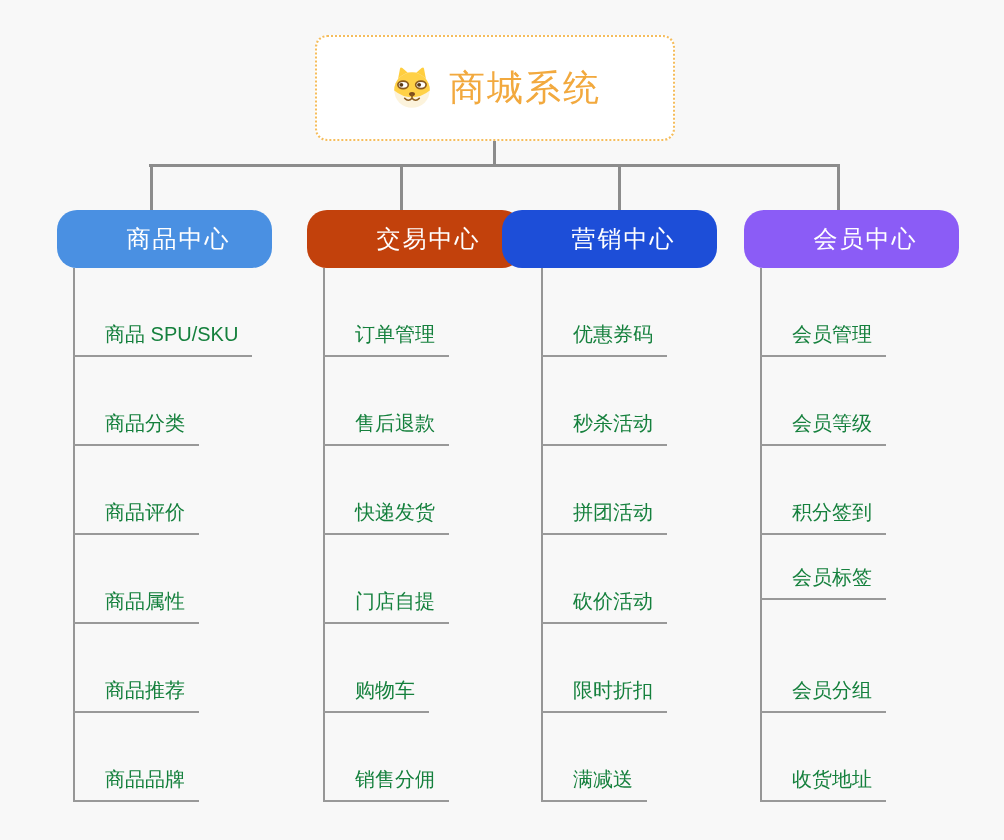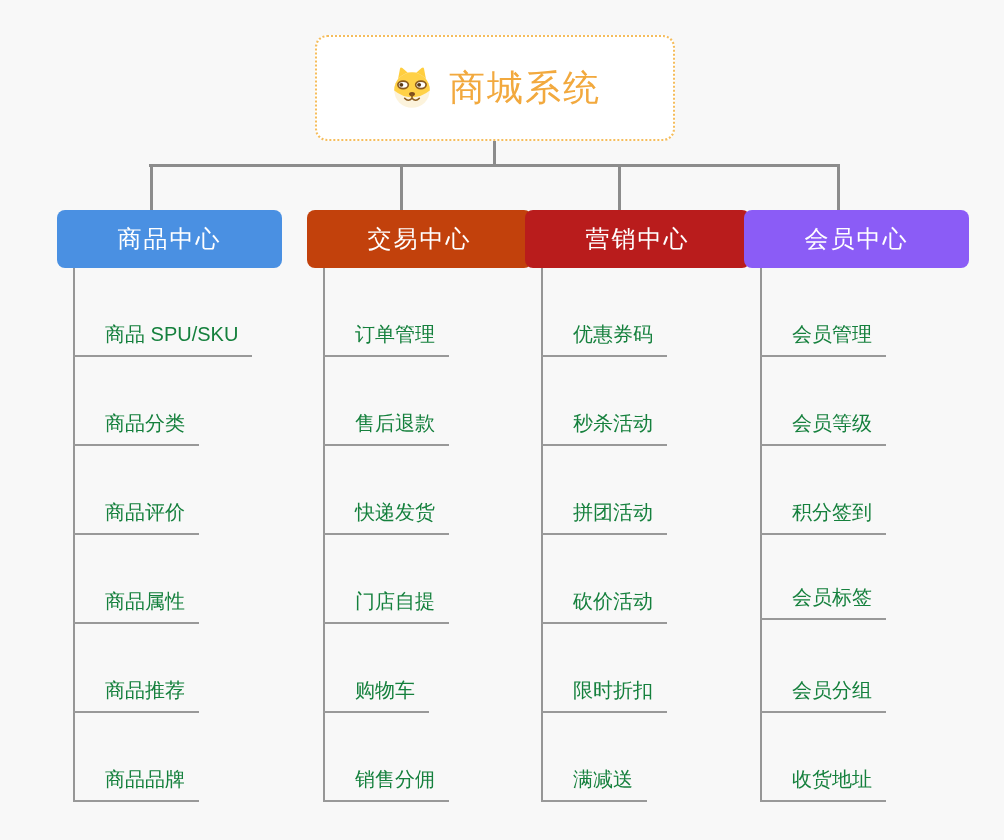--- a/index.html
+++ b/index.html
@@ -24,24 +24,25 @@
   .root-icon{width:46px;height:42px;flex:0 0 auto;}
 
   
   .conn{position:absolute;background:#8C8C8C;}
   .conn.v{width:3px;}
   .conn.h{height:3px;}
   .trunk{position:absolute;width:2px;background:#969696;}
 
   
   .branch-head{
-    position:absolute;top:210px;height:58px;width:225px;
-    border-radius:8px;display:flex;align-items:center;justify-content:center;
+    position:absolute;top:210px;height:58px;width:187px;
+    border-radius:20px;display:flex;align-items:center;justify-content:center;
     color:#FFFFFF;font-size:24px;letter-spacing:2px;white-space:nowrap;
     cursor:default;
+    padding-left:28px;
   }
 
   
   .leaf{
     position:absolute;height:46px;box-sizing:border-box;
     display:flex;align-items:flex-end;
     padding:0 14px 7px 32px;
     border-bottom:2px solid #999999;
     font-size:20px;color:#15803d;white-space:nowrap;
   }
@@ -83,31 +84,31 @@
   <div class="conn v branch-stub" style="left: 399.5px; top: 164px; height: 46px;"></div>
   <div class="branch-head" style="left: 307px; background: #c2410c;">交易中心</div>
   <div class="trunk" style="left: 323px; top: 268px; height: 534px;"></div>
 <div class="leaf" style="left: 323px; top: 311px;">订单管理</div>
       <div class="leaf" style="left: 323px; top: 400px;">售后退款</div>
       <div class="leaf" style="left: 323px; top: 489px;">快递发货</div>
       <div class="leaf" style="left: 323px; top: 578px;">门店自提</div>
       <div class="leaf" style="left: 323px; top: 667px;">购物车</div>
       <div class="leaf" style="left: 323px; top: 756px;">销售分佣</div>
   <div class="conn v branch-stub" style="left: 617.5px; top: 164px; height: 46px;"></div>
-  <div class="branch-head" style="left: 525px; background: #b91c1c;">营销中心</div>
+  <div class="branch-head" style="left: 502px; background: #1d4ed8;">营销中心</div>
   <div class="trunk" style="left: 541px; top: 268px; height: 534px;"></div>
 <div class="leaf" style="left: 541px; top: 311px;">优惠券码</div>
       <div class="leaf" style="left: 541px; top: 400px;">秒杀活动</div>
       <div class="leaf" style="left: 541px; top: 489px;">拼团活动</div>
       <div class="leaf" style="left: 541px; top: 578px;">砍价活动</div>
       <div class="leaf" style="left: 541px; top: 667px;">限时折扣</div>
       <div class="leaf" style="left: 541px; top: 756px;">满减送</div>
   <div class="conn v branch-stub" style="left: 836.5px; top: 164px; height: 46px;"></div>
   <div class="branch-head" style="left: 744px; background: #8b5cf6;">会员中心</div>
   <div class="trunk" style="left: 760px; top: 268px; height: 534px;"></div>
 <div class="leaf" style="left: 760px; top: 311px;">会员管理</div>
       <div class="leaf" style="left: 760px; top: 400px;">会员等级</div>
       <div class="leaf" style="left: 760px; top: 489px;">积分签到</div>
-      <div class="leaf" style="left: 760px; top: 574px;">会员标签</div>
+      <div class="leaf" style="left: 760px; top: 554px;">会员标签</div>
       <div class="leaf" style="left: 760px; top: 667px;">会员分组</div>
       <div class="leaf" style="left: 760px; top: 756px;">收货地址</div>
     </div>
 </div>
 
 </body></html>

